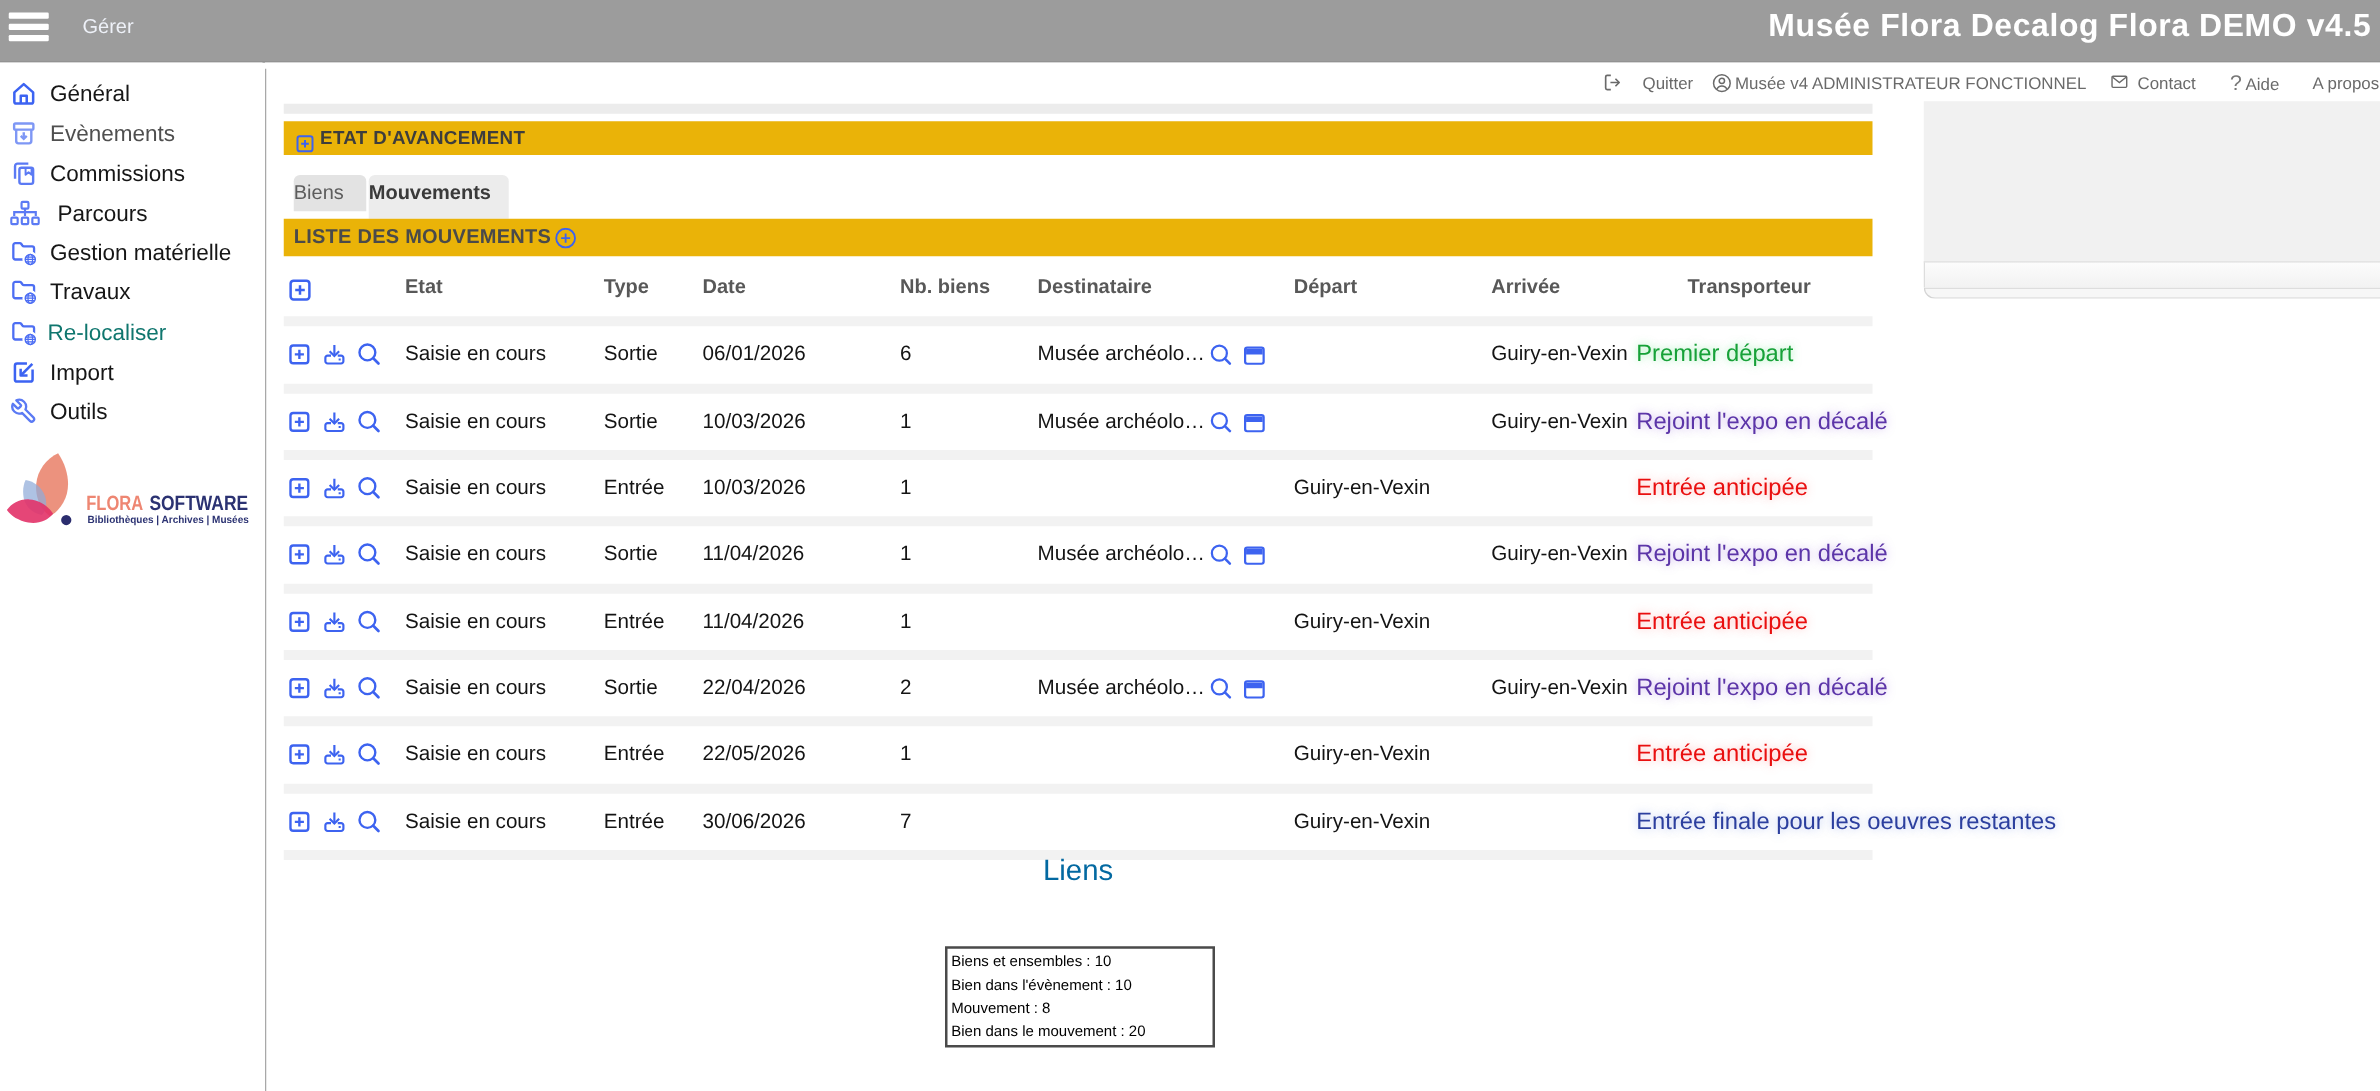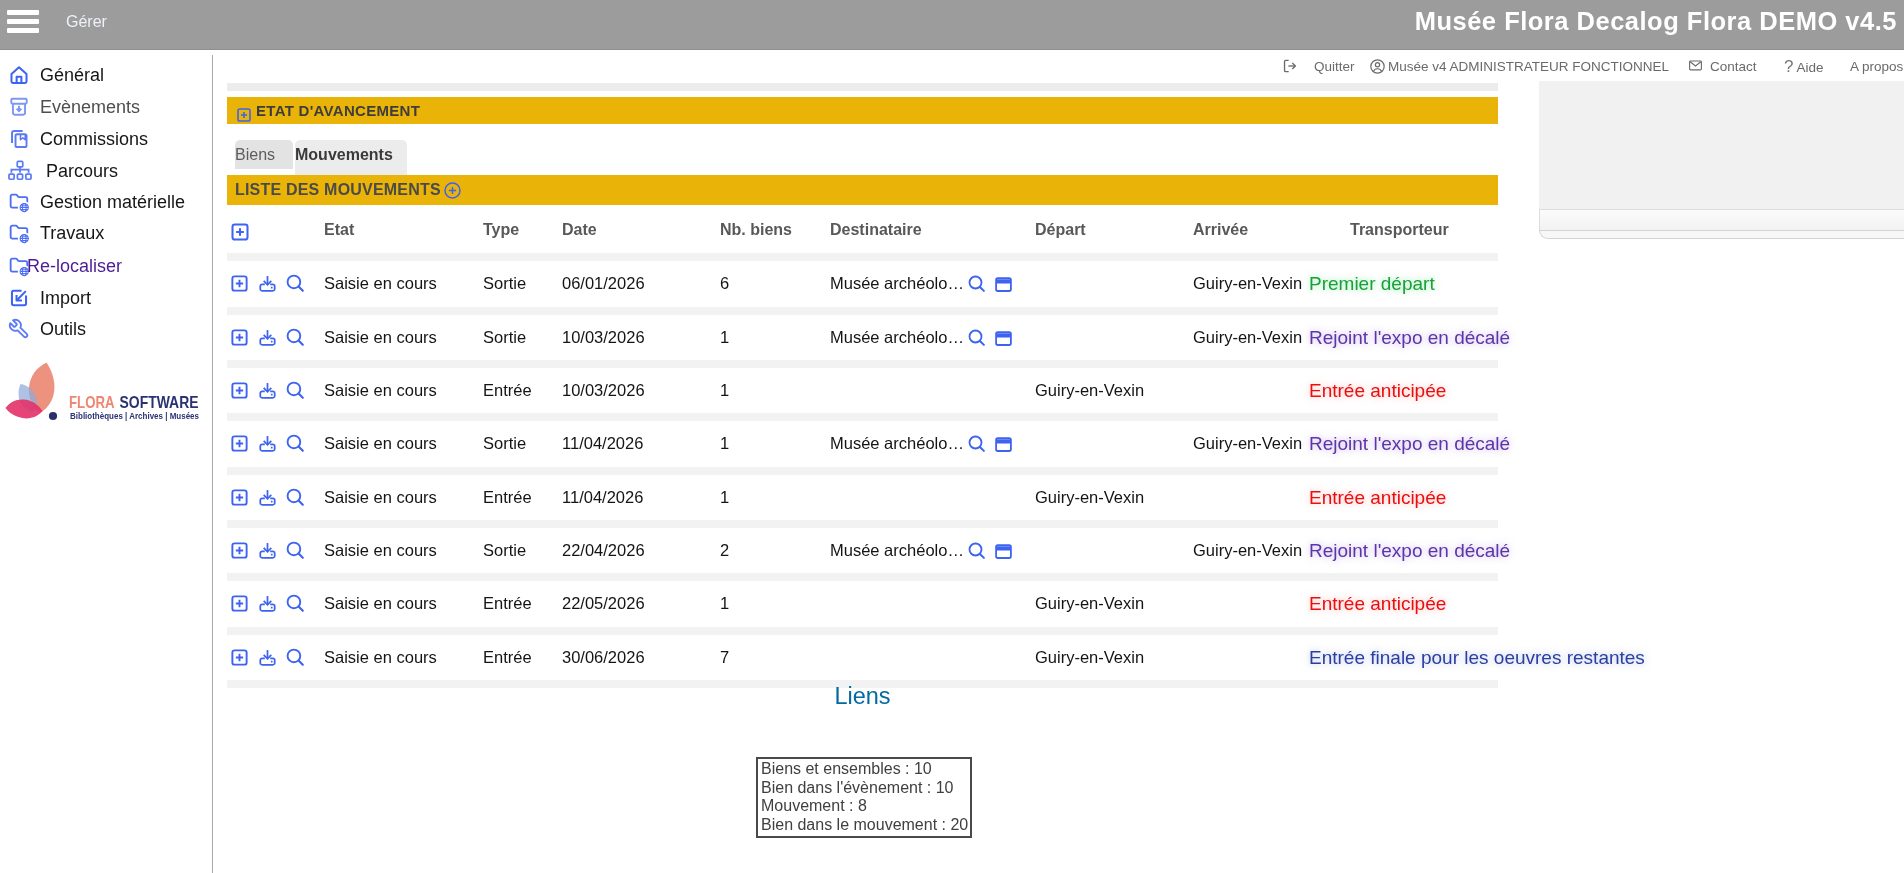--- a/index.html
+++ b/index.html
@@ -55,21 +55,21 @@
 .c-dep{left:808px}
 .c-arr{left:966px}
 .c-tr{left:1082px;font-size:19px}
 .tr-g{color:#17a138;text-shadow:0 0 7px rgba(70,220,110,.55)}
 .tr-p{color:#5c35a8;text-shadow:0 0 7px rgba(150,100,220,.5)}
 .tr-r{color:#e90f0f;text-shadow:0 0 7px rgba(255,120,120,.5)}
 .tr-b{color:#2c3f9e;text-shadow:0 0 7px rgba(110,140,230,.5)}
 
 #liens{position:absolute;left:227px;top:683px;width:1271px;text-align:center;font-size:23.5px;color:#0369a1}
 #lbox{position:absolute;left:756px;top:757px;width:216px;height:81px;border:2px solid #4a4a4a;background:#fff;padding:1px 0 0 3px}
-#lbox div{white-space:nowrap;font-size:16px;line-height:18.6px;color:#404040}
+#lbox div{white-space:nowrap;font-size:12px;line-height:18.6px;color:#000000}
 
 #foot{position:absolute;left:0;top:854px;width:1500px;height:16px;font-size:10.5px;color:#232323}
 #foot span{position:absolute;top:0;line-height:16px;white-space:nowrap}
 #foot .bl{color:#3a5ef0;font-weight:bold}
 #foot .gr{color:#b9b9b9}
 
 #rp1{position:absolute;left:1539px;top:81px;width:365px;height:128px;background:#f1f1f1}
 #rp2{position:absolute;left:1539px;top:209px;width:365px;height:21px;background:linear-gradient(#fcfcfc,#f2f2f2);border-top:1px solid #dcdcdc;border-left:1px solid #ddd}
 #rp3{position:absolute;left:1539px;top:230px;width:365px;height:9px;background:#f7f7f7;border:1px solid #d4d4d4;border-right:none;border-radius:0 0 0 9px}
 </style>
@@ -198,21 +198,21 @@
 <div class="mi" style="top:217px">
         <svg width="22" height="22" viewBox="0 0 24 24" fill="none" stroke="#4d6ef3">
           <use href="#i-folder"></use>
         </svg>
         <span style="left:40px;color:#161616">Travaux</span>
       </div>
 <div class="mi" style="top:249.5px">
         <svg width="22" height="22" viewBox="0 0 24 24" fill="none" stroke="#4d6ef3">
           <use href="#i-folder"></use>
         </svg>
-        <span style="left:27px;color:#4c1d95">Re-localiser</span>
+        <span style="left:38px;color:#0f766e">Re-localiser</span>
       </div>
 <div class="mi" style="top:281.5px">
         <svg width="22" height="22" viewBox="0 0 24 24" fill="none" stroke="#3c63f2">
           <use href="#i-import"></use>
         </svg>
         <span style="left:40px;color:#161616">Import</span>
       </div>
 <div class="mi" style="top:313px">
         <svg width="22" height="22" viewBox="0 0 24 24" fill="none" stroke="#5b7af4">
           <use href="#i-wrench"></use>

